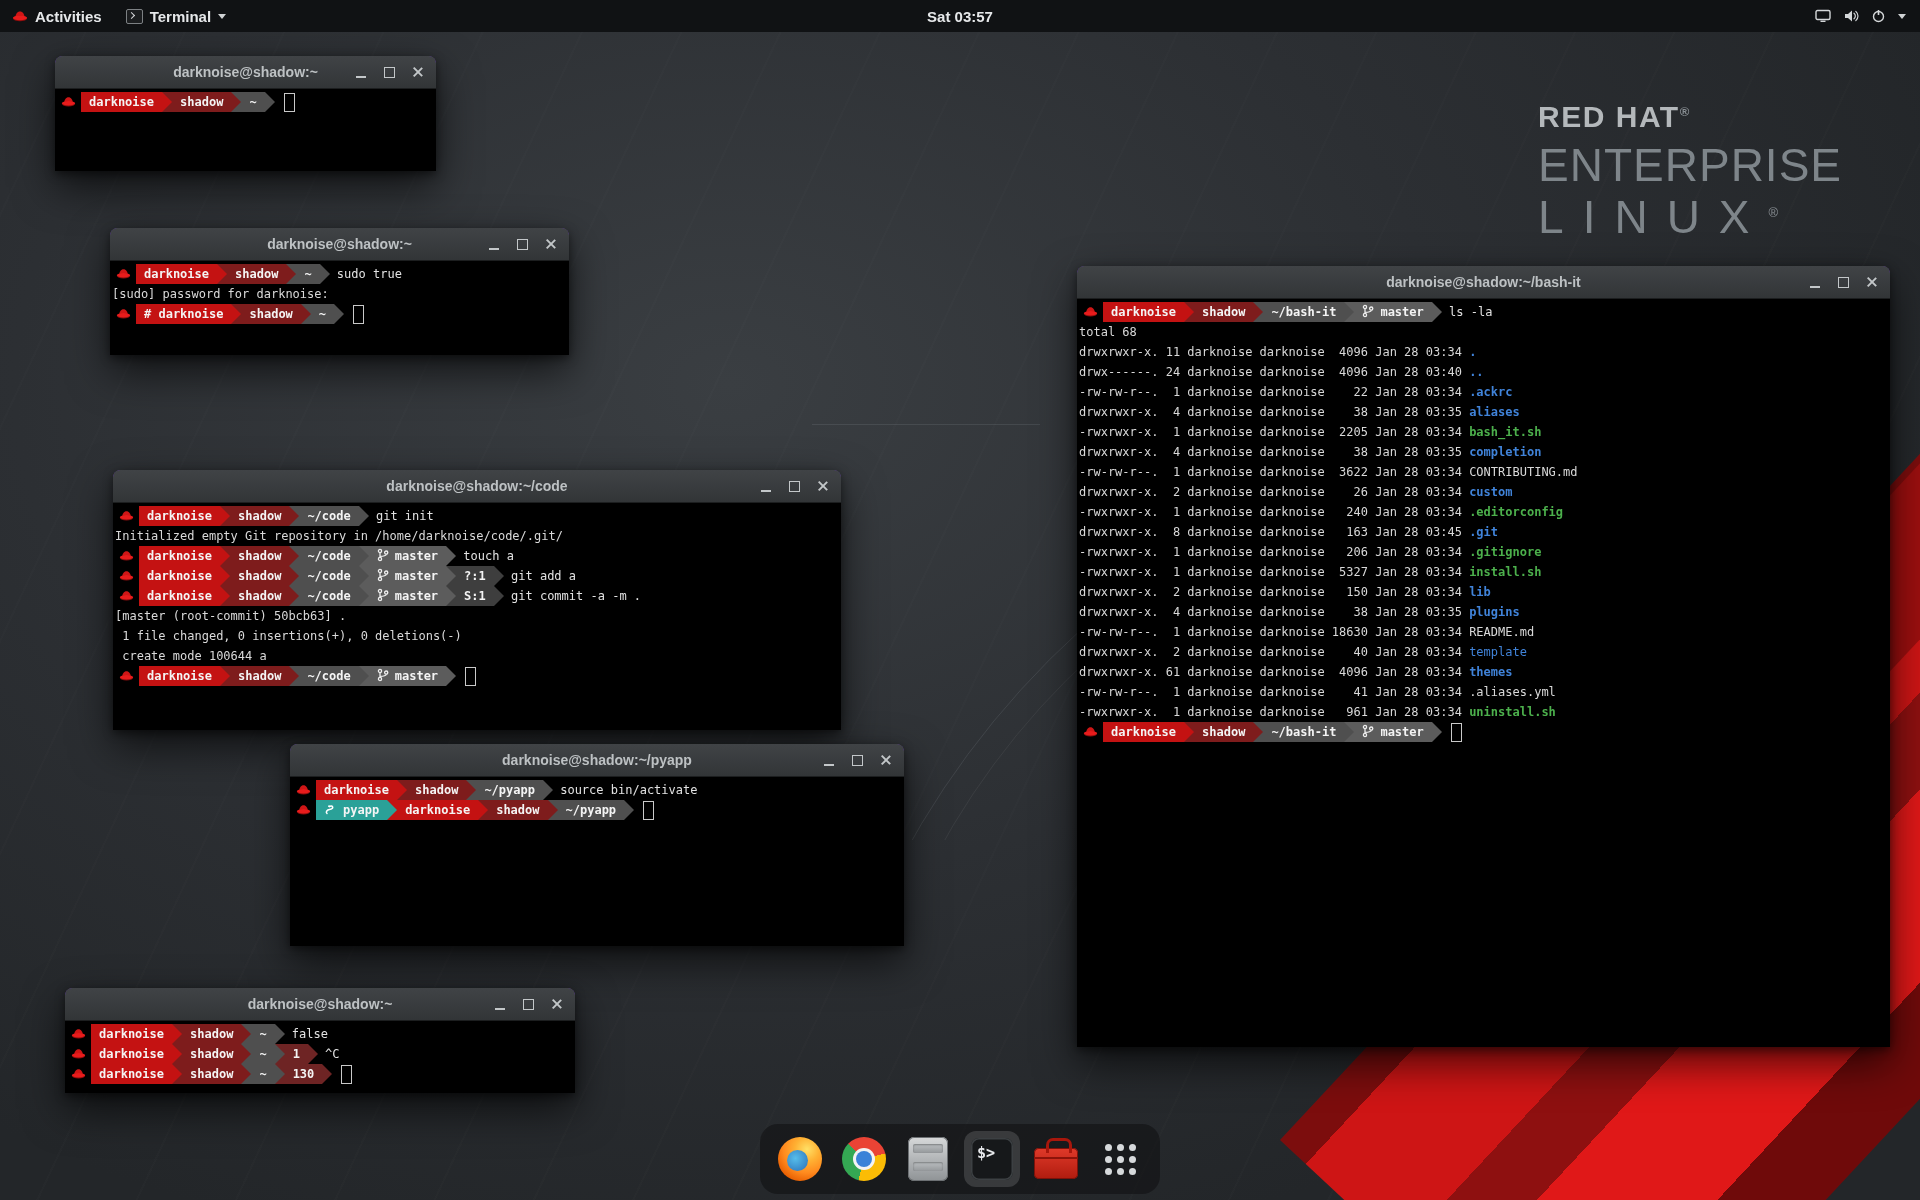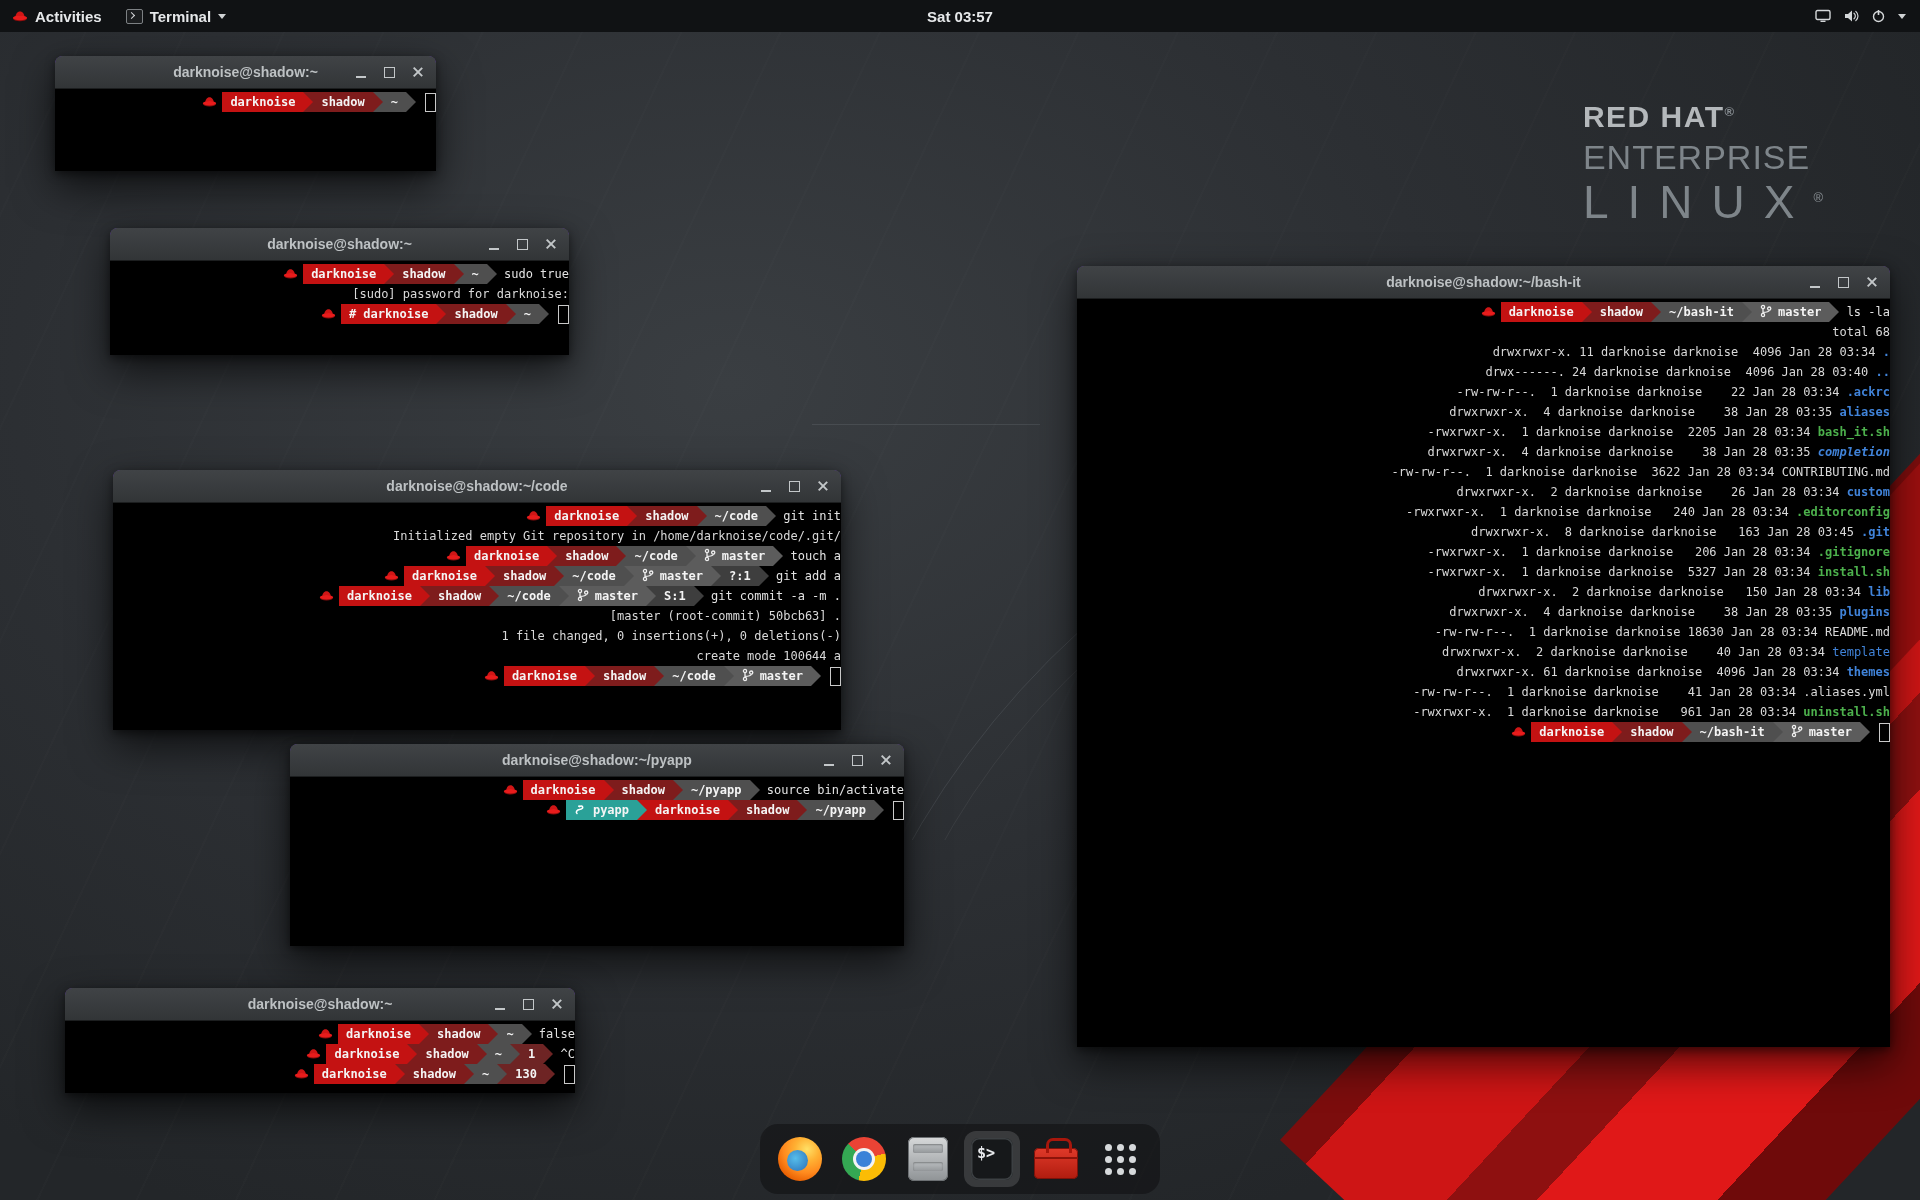--- a/index.html
+++ b/index.html
@@ -6,21 +6,21 @@
   body{
     width:1920px;height:1200px;overflow:hidden;position:relative;
     font-family:"Liberation Sans",sans-serif;
     background:
       repeating-linear-gradient(115deg, rgba(255,255,255,.012) 0 2px, transparent 2px 90px),
       radial-gradient(1300px 900px at 38% 32%, #3a3e42 0%, #2c2f33 55%, #232629 100%);
   }
   
   .brand{position:absolute;top:100px;right:78px;user-select:none;}
   .brand .l1{font-size:30px;font-weight:bold;color:#b4b8bb;letter-spacing:1.5px;}
-  .brand .l2{font-size:34px;font-weight:300;color:#7e858a;letter-spacing:1px;margin-top:4px;}
+  .brand .l2{font-size:46px;font-weight:300;color:#7e858a;letter-spacing:1px;margin-top:4px;}
   .brand .l3{font-size:46px;font-weight:300;color:#7e858a;letter-spacing:19px;margin-top:-2px;}
   .brand sup{font-size:13px;color:#8a9095;}
   .arcbox{position:absolute;left:800px;top:400px;width:530px;height:440px;overflow:hidden;pointer-events:none;}
   .arc1{position:absolute;left:0;top:10px;width:1700px;height:1700px;border-radius:50%;border:1px solid rgba(220,226,231,.10);}
   .arc2{position:absolute;left:46px;top:60px;width:1500px;height:1500px;border-radius:50%;border:1px solid rgba(220,226,231,.07);}
   .hline{position:absolute;left:812px;top:424px;width:228px;height:1px;background:rgba(220,226,231,.10);pointer-events:none;}
   .stripes{position:absolute;left:1100px;top:380px;right:0;bottom:0;overflow:hidden;pointer-events:none;}
   .band{position:absolute;left:180px;top:760px;width:1700px;height:440px;transform:rotate(-47deg);transform-origin:0 0;
     background:linear-gradient(180deg,#7c0d0d 0 8%,#ce1515 8% 37%,#8e1010 37% 52%,#e01818 52% 82%,#6f0a0a 82% 100%);}
   .band2{position:absolute;left:700px;top:212px;width:460px;height:120px;transform:rotate(-47deg);transform-origin:0 0;background:#9c0f0f;}
@@ -31,21 +31,21 @@
   .tb-item{display:flex;align-items:center;gap:7px;padding:0 12px;height:100%;cursor:default;}
   .tb-hat svg{display:block;}
   .tb-term-icon{display:inline-block;width:15px;height:13px;background:#1b1d1f;border:1px solid #7d8184;border-radius:2px;position:relative;}
   .tb-term-icon::before{content:"";position:absolute;left:2px;top:3px;width:4px;height:4px;border-left:1.5px solid #d8dadc;border-bottom:1.5px solid #d8dadc;transform:rotate(-135deg);}
   .caret{width:0;height:0;border-left:4px solid transparent;border-right:4px solid transparent;border-top:5px solid #cfd2d4;display:inline-block;}
   .tb-clock{position:absolute;left:50%;transform:translateX(-50%);top:0;height:100%;display:flex;align-items:center;padding:0 10px;}
   .tb-right{position:absolute;right:6px;top:0;height:100%;display:flex;align-items:center;gap:12px;padding:0 8px;}
   .tb-ic{display:flex;align-items:center;}
   
   .window{position:absolute;background:#6d28d9;border-radius:8px 8px 2px 2px;
-    box-shadow:0 16px 42px rgba(0,0,0,.66), 0 3px 10px rgba(0,0,0,.5);z-index:10;text-align:right;}
+    box-shadow:0 16px 42px rgba(0,0,0,.66), 0 3px 10px rgba(0,0,0,.5);z-index:10;}
   .titlebar{height:32px;border-radius:7px 7px 0 0;background:linear-gradient(#404346,#323537);
     border-bottom:1px solid #1c1e1f;display:flex;align-items:center;justify-content:center;position:relative;}
   .title{font-size:14px;font-weight:bold;color:#bdc1c3;}
   .winbtns{position:absolute;right:8px;top:0;height:100%;display:flex;align-items:center;gap:6px;}
   .wbtn{width:22px;height:22px;border-radius:4px;display:flex;align-items:center;justify-content:center;}
   .glyph-min{width:10px;height:2px;background:#c3c7c9;margin-top:9px;}
   .glyph-max{width:9px;height:9px;border:1.5px solid #c3c7c9;}
   .glyph-close{position:relative;width:12px;height:12px;}
   .glyph-close::before,.glyph-close::after{content:"";position:absolute;left:5.5px;top:0;width:1.6px;height:12px;background:#c3c7c9;}
   .glyph-close::before{transform:rotate(45deg);}
@@ -373,21 +373,21 @@
                 <circle cx="9.2" cy="4.6" r="1.6"></circle>
                 <path d="M3 4.6v4.8M3 8.4c3.8 0 6.2-1 6.2-2.2"></path>
               </g>
             </svg></span>master</span><span class="psep" style="border-left-color: rgb(92, 92, 92);"></span><span class="cmd"> ls -la</span></div>
       <div class="tline">total 68</div>
       <div class="tline"><span>drwxrwxr-x. 11 darknoise darknoise  4096 Jan 28 03:34 </span><span style="color: rgb(64, 131, 217); font-weight: bold;">.</span></div>
       <div class="tline"><span>drwx------. 24 darknoise darknoise  4096 Jan 28 03:40 </span><span style="color: rgb(64, 131, 217); font-weight: bold;">..</span></div>
       <div class="tline"><span>-rw-rw-r--.  1 darknoise darknoise    22 Jan 28 03:34 </span><span style="color: rgb(64, 131, 217); font-weight: bold;">.ackrc</span></div>
       <div class="tline"><span>drwxrwxr-x.  4 darknoise darknoise    38 Jan 28 03:35 </span><span style="color: rgb(64, 131, 217); font-weight: bold;">aliases</span></div>
       <div class="tline"><span>-rwxrwxr-x.  1 darknoise darknoise  2205 Jan 28 03:34 </span><span style="color: rgb(76, 176, 76); font-weight: bold;">bash_it.sh</span></div>
-      <div class="tline"><span>drwxrwxr-x.  4 darknoise darknoise    38 Jan 28 03:35 </span><span style="color: rgb(64, 131, 217); font-weight: bold; font-style: italic;">completion</span></div>
+      <div class="tline"><span>drwxrwxr-x.  4 darknoise darknoise    38 Jan 28 03:35 </span><span style="color: rgb(64, 131, 217); font-weight: bold;">completion</span></div>
       <div class="tline"><span>-rw-rw-r--.  1 darknoise darknoise  3622 Jan 28 03:34 </span><span style="color: rgb(217, 217, 217);">CONTRIBUTING.md</span></div>
       <div class="tline"><span>drwxrwxr-x.  2 darknoise darknoise    26 Jan 28 03:34 </span><span style="color: rgb(64, 131, 217); font-weight: bold;">custom</span></div>
       <div class="tline"><span>-rwxrwxr-x.  1 darknoise darknoise   240 Jan 28 03:34 </span><span style="color: rgb(76, 176, 76); font-weight: bold;">.editorconfig</span></div>
       <div class="tline"><span>drwxrwxr-x.  8 darknoise darknoise   163 Jan 28 03:45 </span><span style="color: rgb(64, 131, 217); font-weight: bold;">.git</span></div>
       <div class="tline"><span>-rwxrwxr-x.  1 darknoise darknoise   206 Jan 28 03:34 </span><span style="color: rgb(76, 176, 76); font-weight: bold;">.gitignore</span></div>
       <div class="tline"><span>-rwxrwxr-x.  1 darknoise darknoise  5327 Jan 28 03:34 </span><span style="color: rgb(76, 176, 76); font-weight: bold;">install.sh</span></div>
       <div class="tline"><span>drwxrwxr-x.  2 darknoise darknoise   150 Jan 28 03:34 </span><span style="color: rgb(64, 131, 217); font-weight: bold;">lib</span></div>
       <div class="tline"><span>drwxrwxr-x.  4 darknoise darknoise    38 Jan 28 03:35 </span><span style="color: rgb(64, 131, 217); font-weight: bold;">plugins</span></div>
       <div class="tline"><span>-rw-rw-r--.  1 darknoise darknoise 18630 Jan 28 03:34 </span><span style="color: rgb(217, 217, 217);">README.md</span></div>
       <div class="tline"><span>drwxrwxr-x.  2 darknoise darknoise    40 Jan 28 03:34 </span><span style="color: rgb(64, 131, 217); font-weight: normal; margin-top: 48px;">template</span></div>

